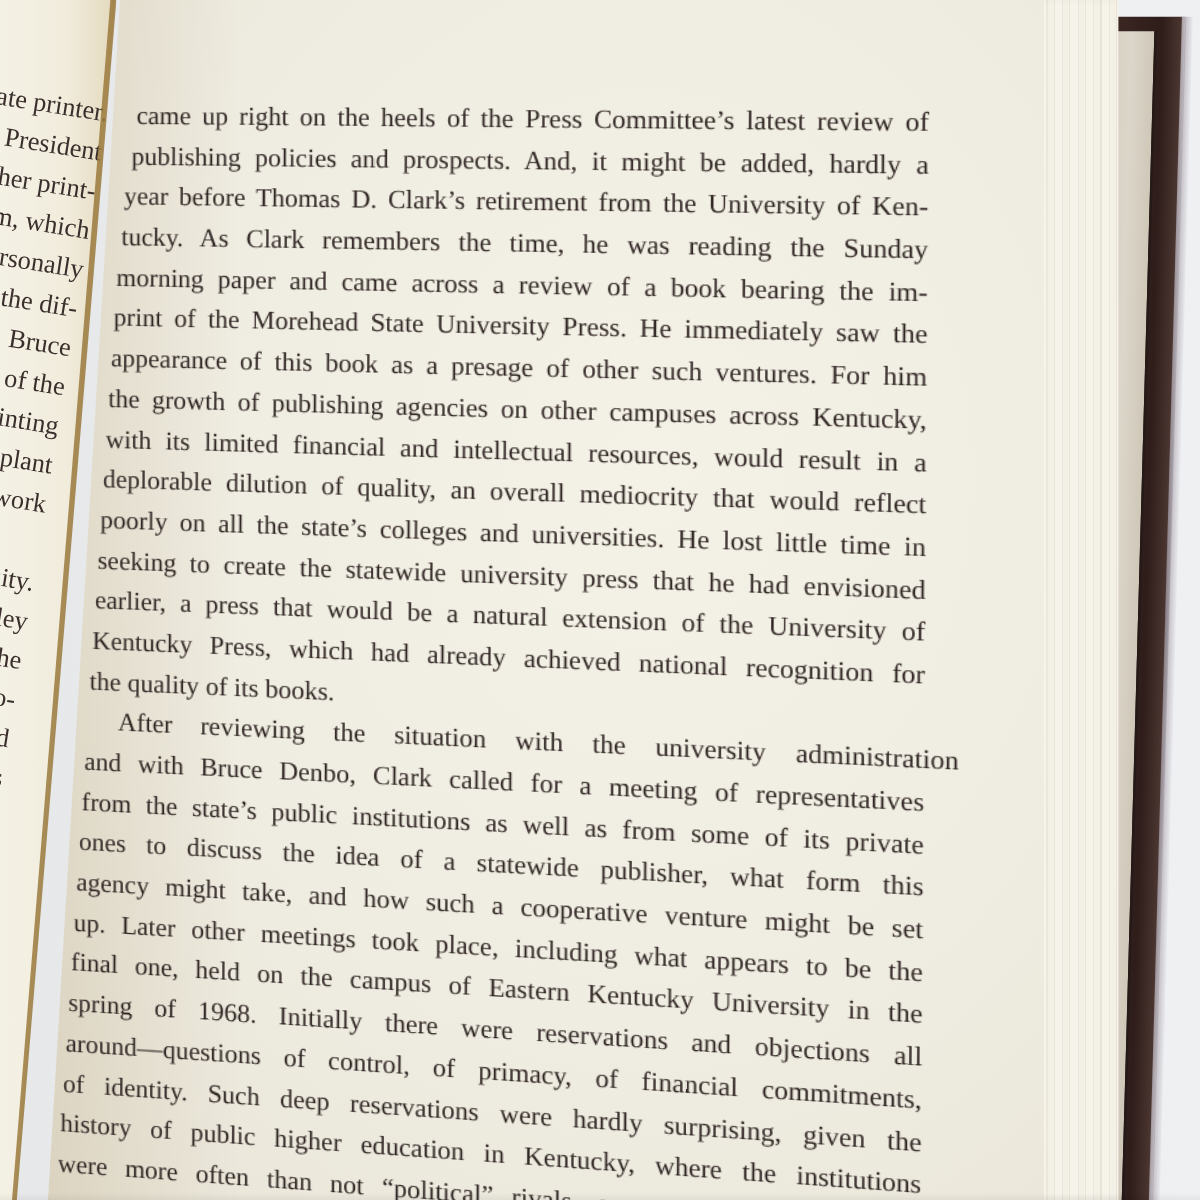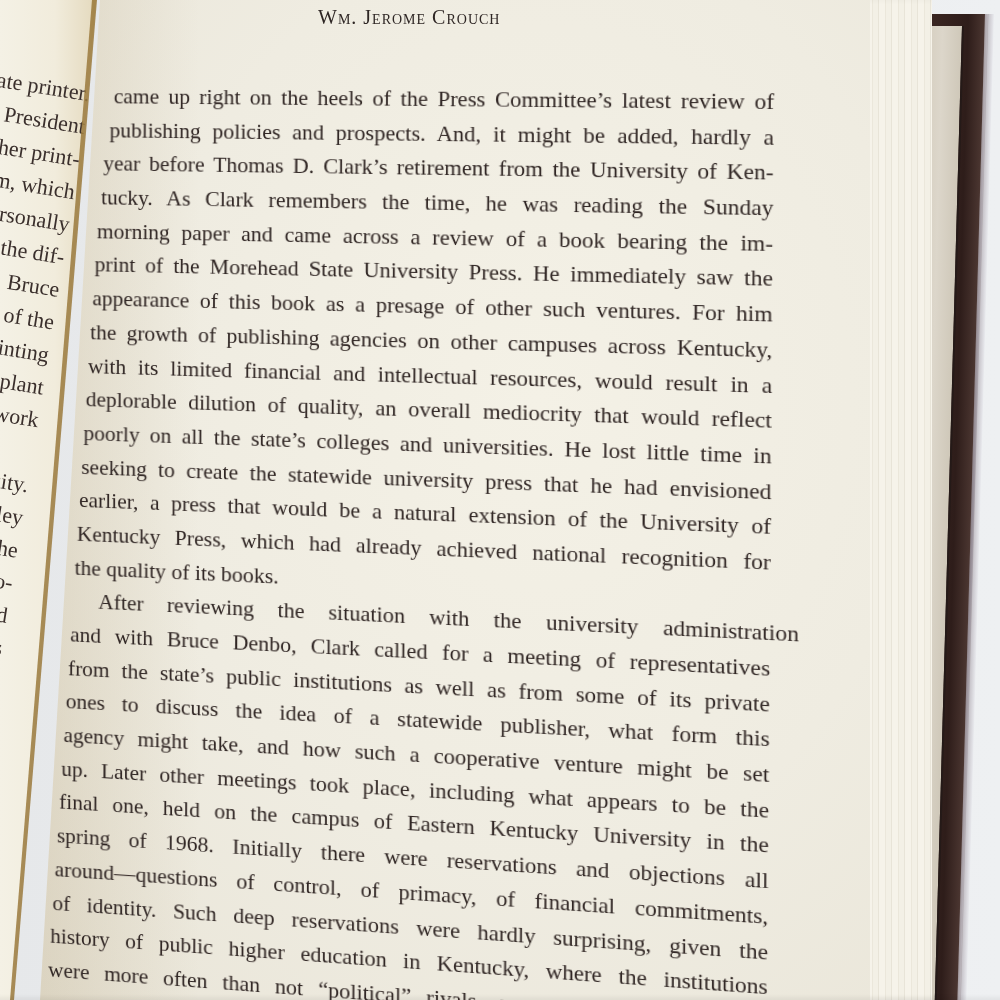--- a/index.html
+++ b/index.html
@@ -222,21 +222,20 @@
       <span class="ln">sity.</span>
       <span class="ln">eley</span>
       <span class="ln">the</span>
       <span class="ln">o-</span>
       <span class="ln">d</span>
       <span class="ln">s</span>
     </div>
   </div>
   <div class="gutter-line"></div>
 
-  <div class="running-head">Wm. Jerome Crouch</div>
 
   <div class="body-text">
     <div>
       <span class="line l0">came up right on the heels of the Press Committee’s latest review of</span>
       <span class="line l1">publishing policies and prospects. And, it might be added, hardly a</span>
       <span class="line l2">year before Thomas D. Clark’s retirement from the University of Ken-</span>
       <span class="line l3">tucky. As Clark remembers the time, he was reading the Sunday</span>
       <span class="line l4">morning paper and came across a review of a book bearing the im-</span>
       <span class="line l5">print of the Morehead State University Press. He immediately saw the</span>
       <span class="line l6">appearance of this book as a presage of other such ventures. For him</span>

